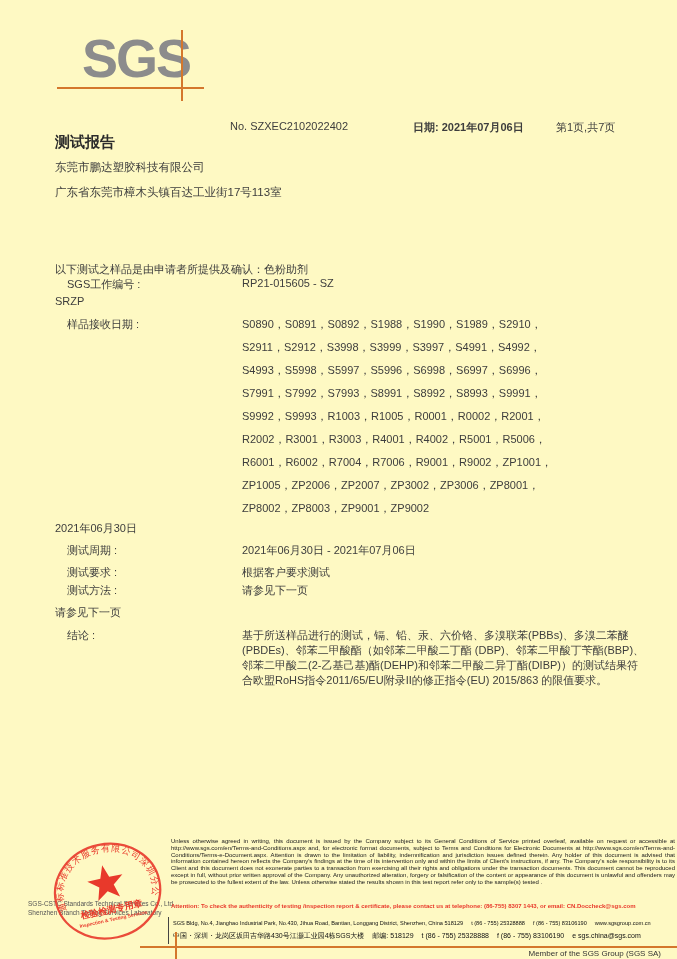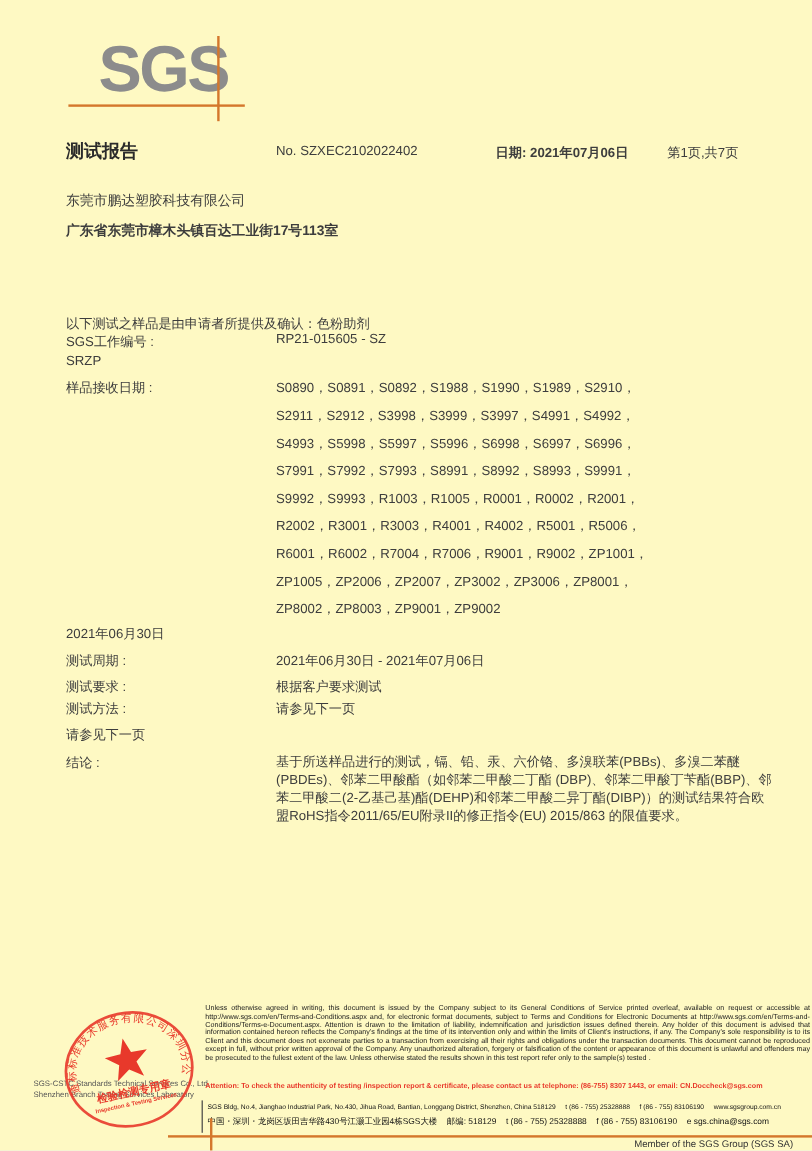--- a/index.html
+++ b/index.html
@@ -12,31 +12,31 @@
   
   .logo-text{
     position:absolute;left:82px;top:30px;
     font-size:54px;font-weight:700;letter-spacing:-2px;
     color:#8c8c8c;line-height:56px;
   }
   .logo-hline{position:absolute;left:57px;top:87px;width:147px;height:2px;background:#d4772c;}
   .logo-vline{position:absolute;left:181px;top:30px;width:2px;height:71px;background:#d4772c;}
   
   .hdr{position:absolute;top:120px;font-size:11px;white-space:nowrap;}
-  .hdr-title{left:55px;font-size:15px;font-weight:700;color:#2b2b2b;top:117px;}
+  .hdr-title{left:55px;font-size:15px;font-weight:700;color:#2b2b2b;top:133px;}
   .hdr-no{left:230px;}
   .hdr-date{left:413px;font-weight:bold;}
   .hdr-page{left:556px;}
   
   .client-name{position:absolute;left:55px;top:160px;font-size:11.5px;}
-  .client-addr{position:absolute;left:55px;top:185px;font-size:11.5px;font-weight:bold;}
+  .client-addr{position:absolute;left:55px;top:185px;font-size:11.5px;}
   
   .intro{position:absolute;left:55px;top:262px;font-size:11px;}
   .row{position:absolute;left:55px;right:30px;display:flex;font-size:11px;}
-  .flabel{width:175px;flex:none;}
+  .flabel{width:175px;flex:none;margin-left:12px;}
   .fvalue{flex:1;}
   .ref-line{line-height:23px;}
   .conclusion-text{line-height:15px;width:410px;}
   
   .stamp-wrap{position:absolute;left:42px;top:833px;width:132px;height:120px;transform:rotate(-12deg);}
   .stamp-company{position:absolute;left:28px;top:899px;width:160px;font-size:6.5px;color:#555;line-height:9px;}
   .legal{
     position:absolute;left:171px;top:838px;width:504px;
     font-size:6px;line-height:6.8px;text-align:justify;color:#1a1a1a;
   }

